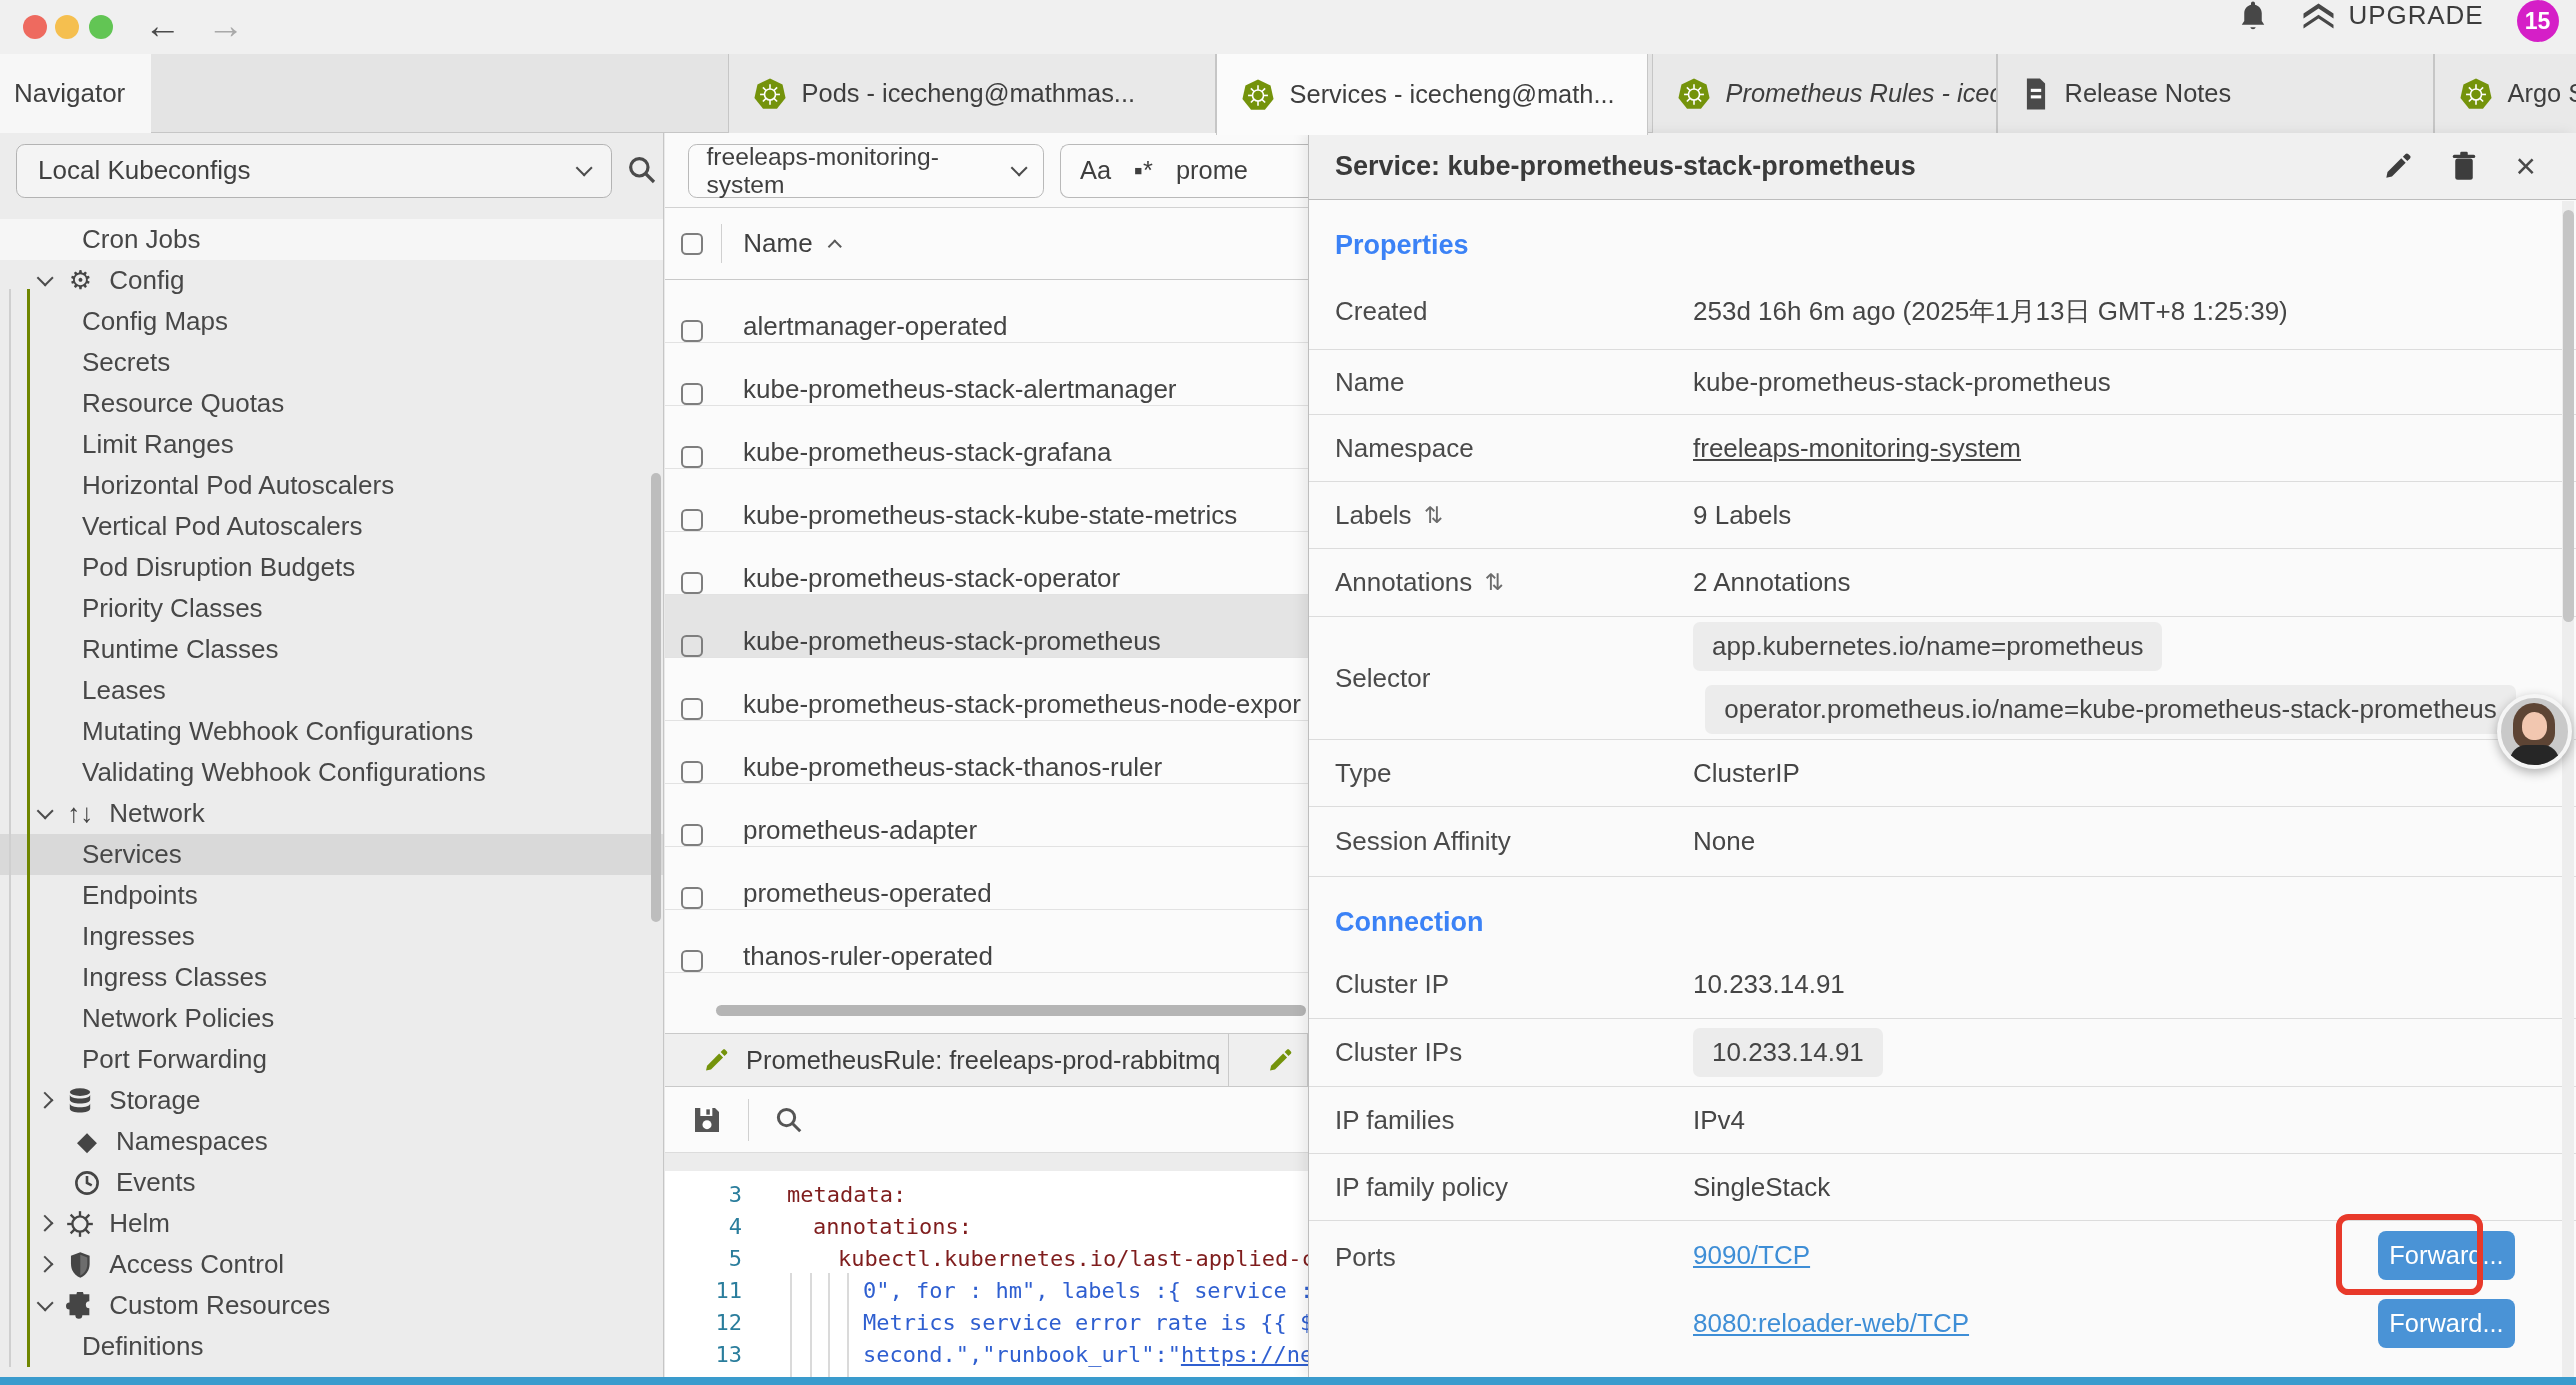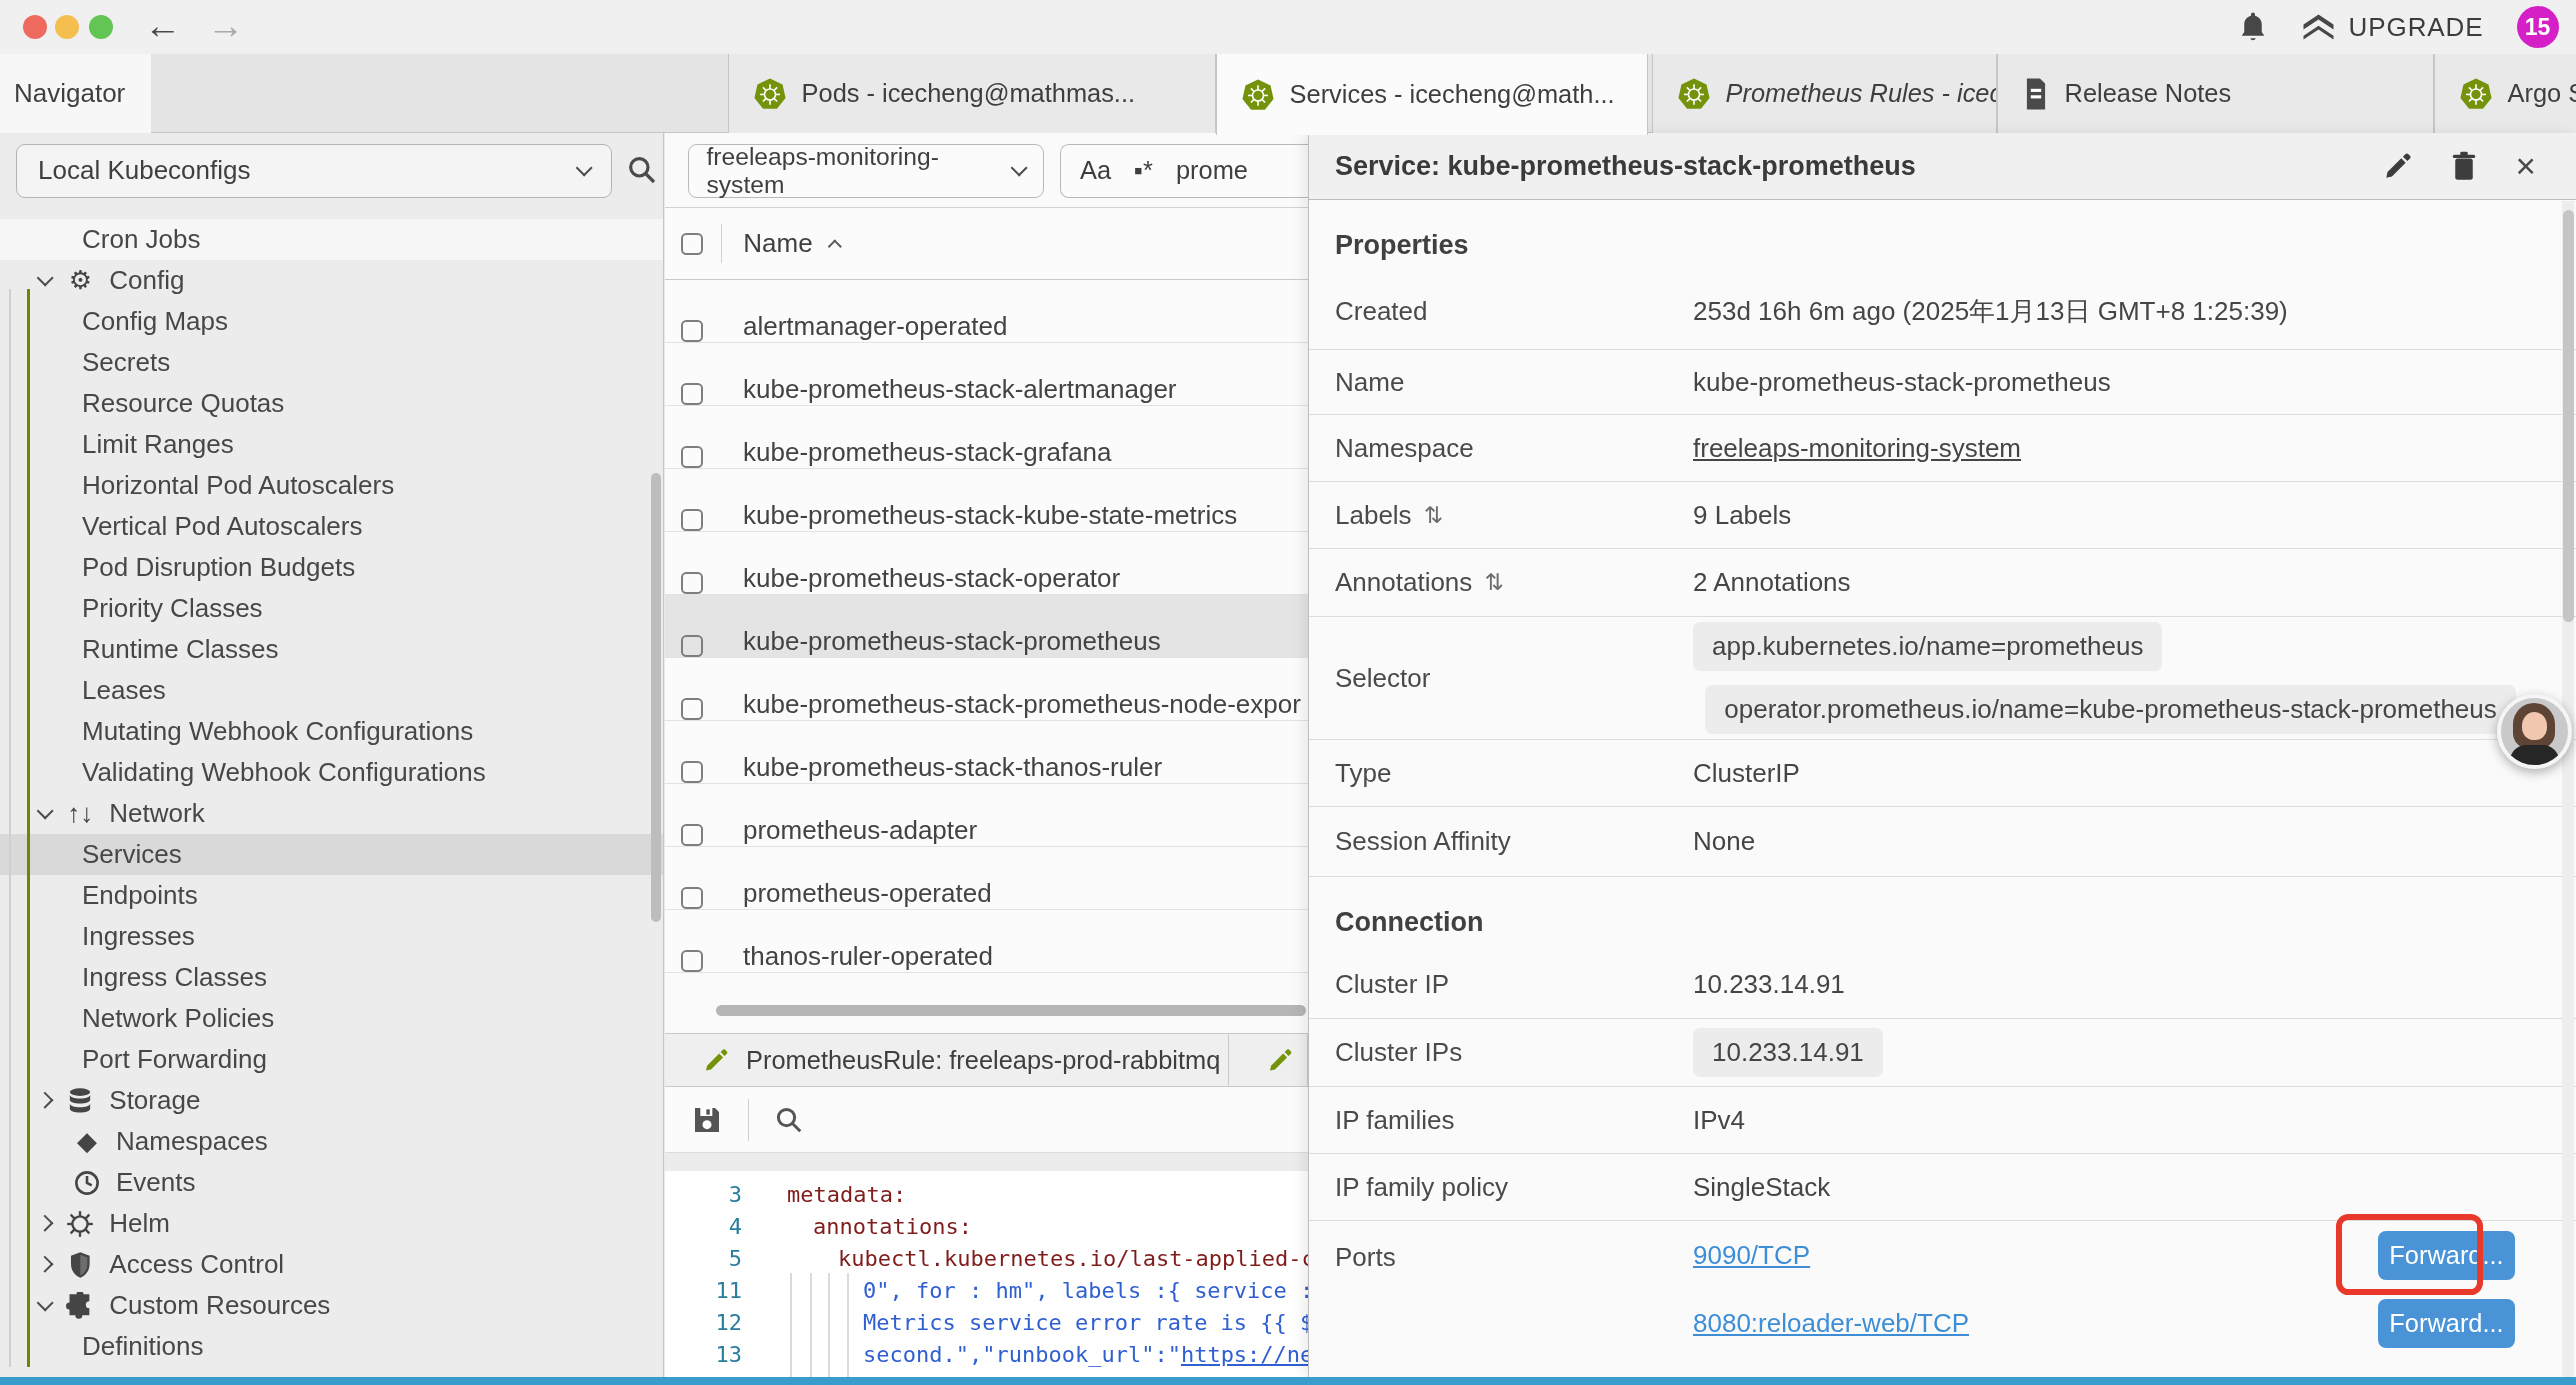--- a/index.html
+++ b/index.html
@@ -8,21 +8,21 @@
   .abs { position:absolute; }
 
   
   #chrome { left:0; top:0; width:2576px; height:54px; background:#f0f0f0; }
   .tl { position:absolute; top:15px; width:24px; height:24px; border-radius:50%; }
   #tl-red { left:23px; background:#ee6a5f; }
   #tl-yellow { left:55px; background:#f5bf4f; }
   #tl-green { left:89px; background:#62c554; }
   .navarrow { position:absolute; top:5.3px; font-size:37px; line-height:42px; color:#4b4b4b; }
   #fwd-arrow { color:#a9a9a9; }
-  #chrome-right { position:absolute; right:17.5px; top:0; height:54px; display:flex; align-items:center; gap:33px; }
+  #chrome-right { position:absolute; right:17.5px; top:0; height:54px; display:flex; align-items:flex-start; gap:33px; }
   #upgrade { display:flex; align-items:center; gap:12.3px; color:#3c3c3c; font-size:26px; letter-spacing:0.9px; }
   #notif-badge { width:42px; height:42px; border-radius:50%; background:#d51fc7; color:#fff; font-size:23px; font-weight:bold; display:flex; align-items:center; justify-content:center; }
 
   
   #tabstrip { left:0; top:54px; width:2576px; height:79px; background:#e4e4e4; border-bottom:1.8px solid #c6c6c6; }
   #navigator-tab { position:absolute; left:0; top:0; width:151px; height:79px; background:#f7f7f7; display:flex; align-items:center; padding-left:14px; font-size:26px; color:#3f3f3f; }
   .tab { position:absolute; top:0; height:79px; background:#e9e9e9; border-left:1.8px solid #c6c6c6; border-right:1.8px solid #c6c6c6; display:flex; align-items:center; gap:16px; padding:0 24.6px; font-size:25.4px; color:#3e3e3e; white-space:nowrap; overflow:hidden; }
   .tab.active { background:#fbfbfb; height:81px; z-index:3; }
   .tab.italic span.tlabel { font-style:italic; }
 
@@ -83,21 +83,21 @@
   .tok-str { color:#2f5fd0; }
   .tok-link { color:#2f5fd0; text-decoration:underline; }
   .iguide { position:absolute; width:1.8px; background:#dadada; top:102px; bottom:0; }
 
   
   #panel { left:1308px; top:133px; width:1268px; height:1245px; background:#fafafa; border-left:1.8px solid #bdbdbd; box-shadow:-5.3px 0 12.3px rgba(0,0,0,0.08); }
   #panel-header { height:67px; background:#f0f0f0; border-bottom:1.8px solid #bcbcbc; display:flex; align-items:center; padding:0 26px; }
   #panel-title { font-size:27px; font-weight:bold; color:#3a3a3a; }
   #panel-actions { margin-left:auto; display:flex; align-items:center; gap:39px; padding-right:14px; }
   #panel-body { position:relative; height:1178px; overflow:hidden; }
-  .sect-head { font-size:27px; font-weight:bold; color:#404040; padding:30px 0 0 26px; height:74px; }
+  .sect-head { font-size:27px; font-weight:bold; color:#3b82f6; padding:30px 0 0 26px; height:74px; }
   .prow { display:flex; border-top:1.8px solid #dcdcdc; padding-left:26px; align-items:center; }
   .prow .plabel { width:358px; flex:none; font-size:26px; color:#4a4a4a; display:flex; align-items:center; gap:12.3px; }
   .prow .pvalue { font-size:26px; color:#454545; }
   .sorticon { font-size:23px; color:#6c6c6c; }
   a.plink { color:#509fdc; text-decoration:underline; }
   a.portlink { color:#3e8ed6; text-decoration:underline; font-size:26px; }
   .chip { background:#ececec; border-radius:7px; padding:8.8px 19px; font-size:26px; color:#454545; display:inline-block; }
   .selector-col { display:flex; flex-direction:column; gap:14px; align-items:flex-start; }
   .selector-col .chip.ind { margin-left:12.3px; }
   .portline { display:flex; align-items:center; height:68px; position:relative; padding-right:61px; }

